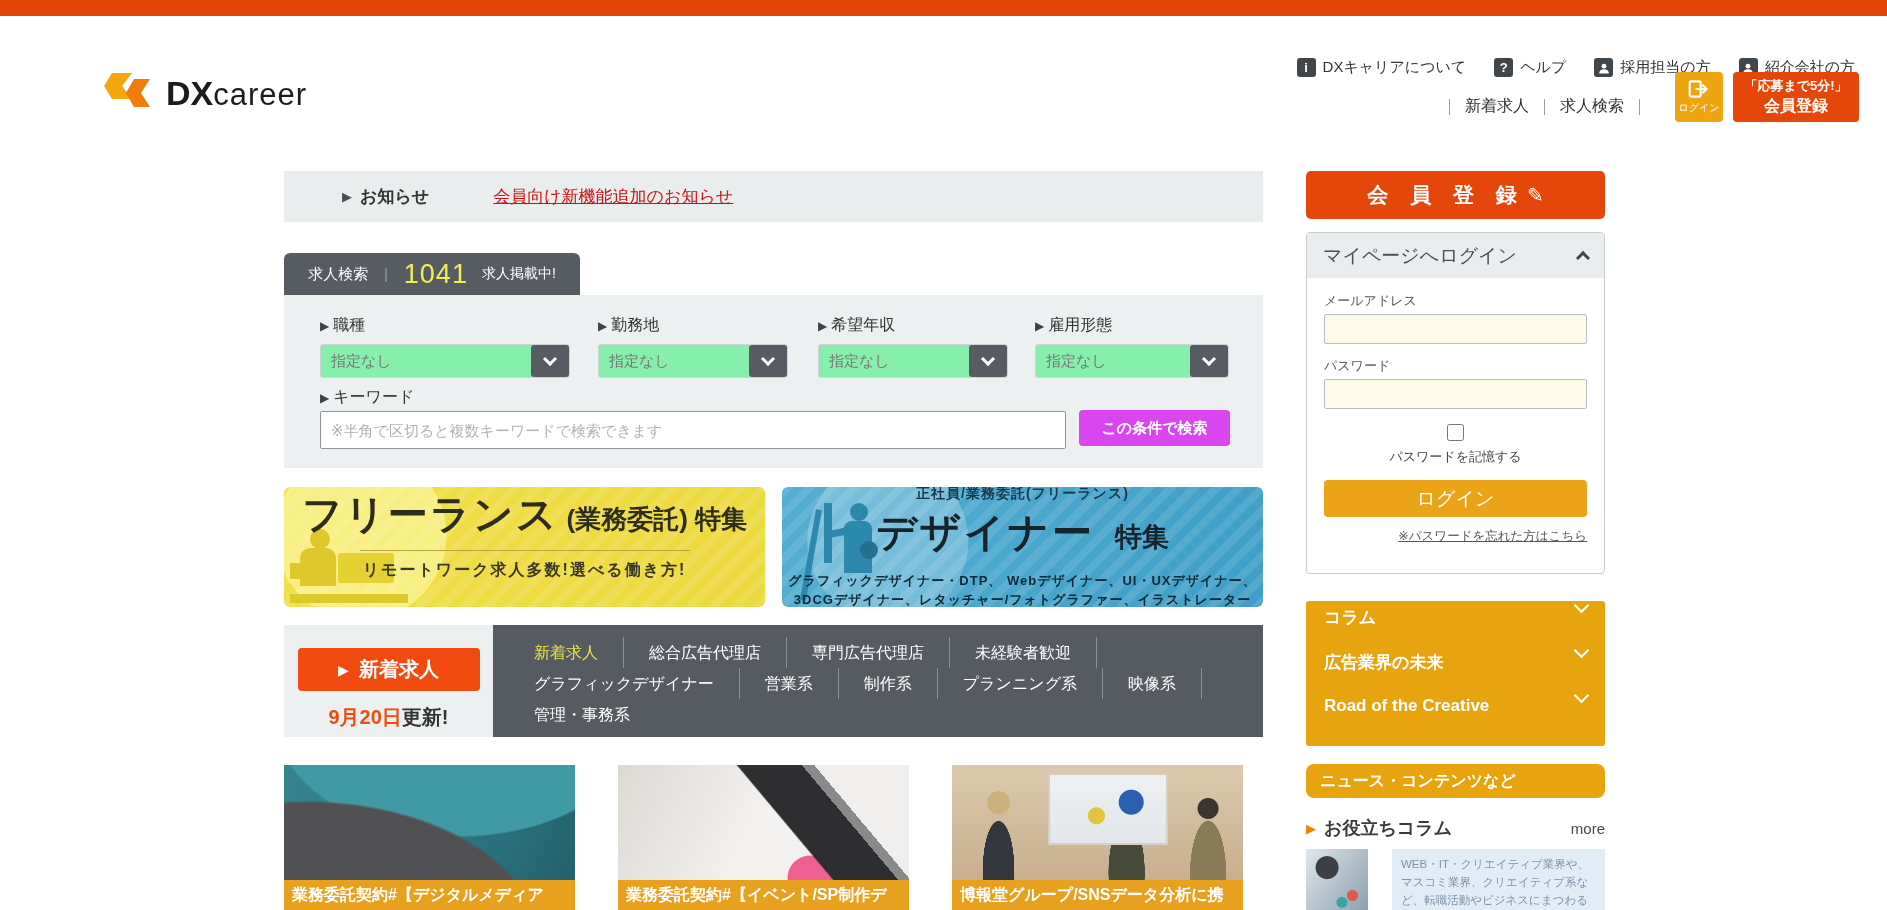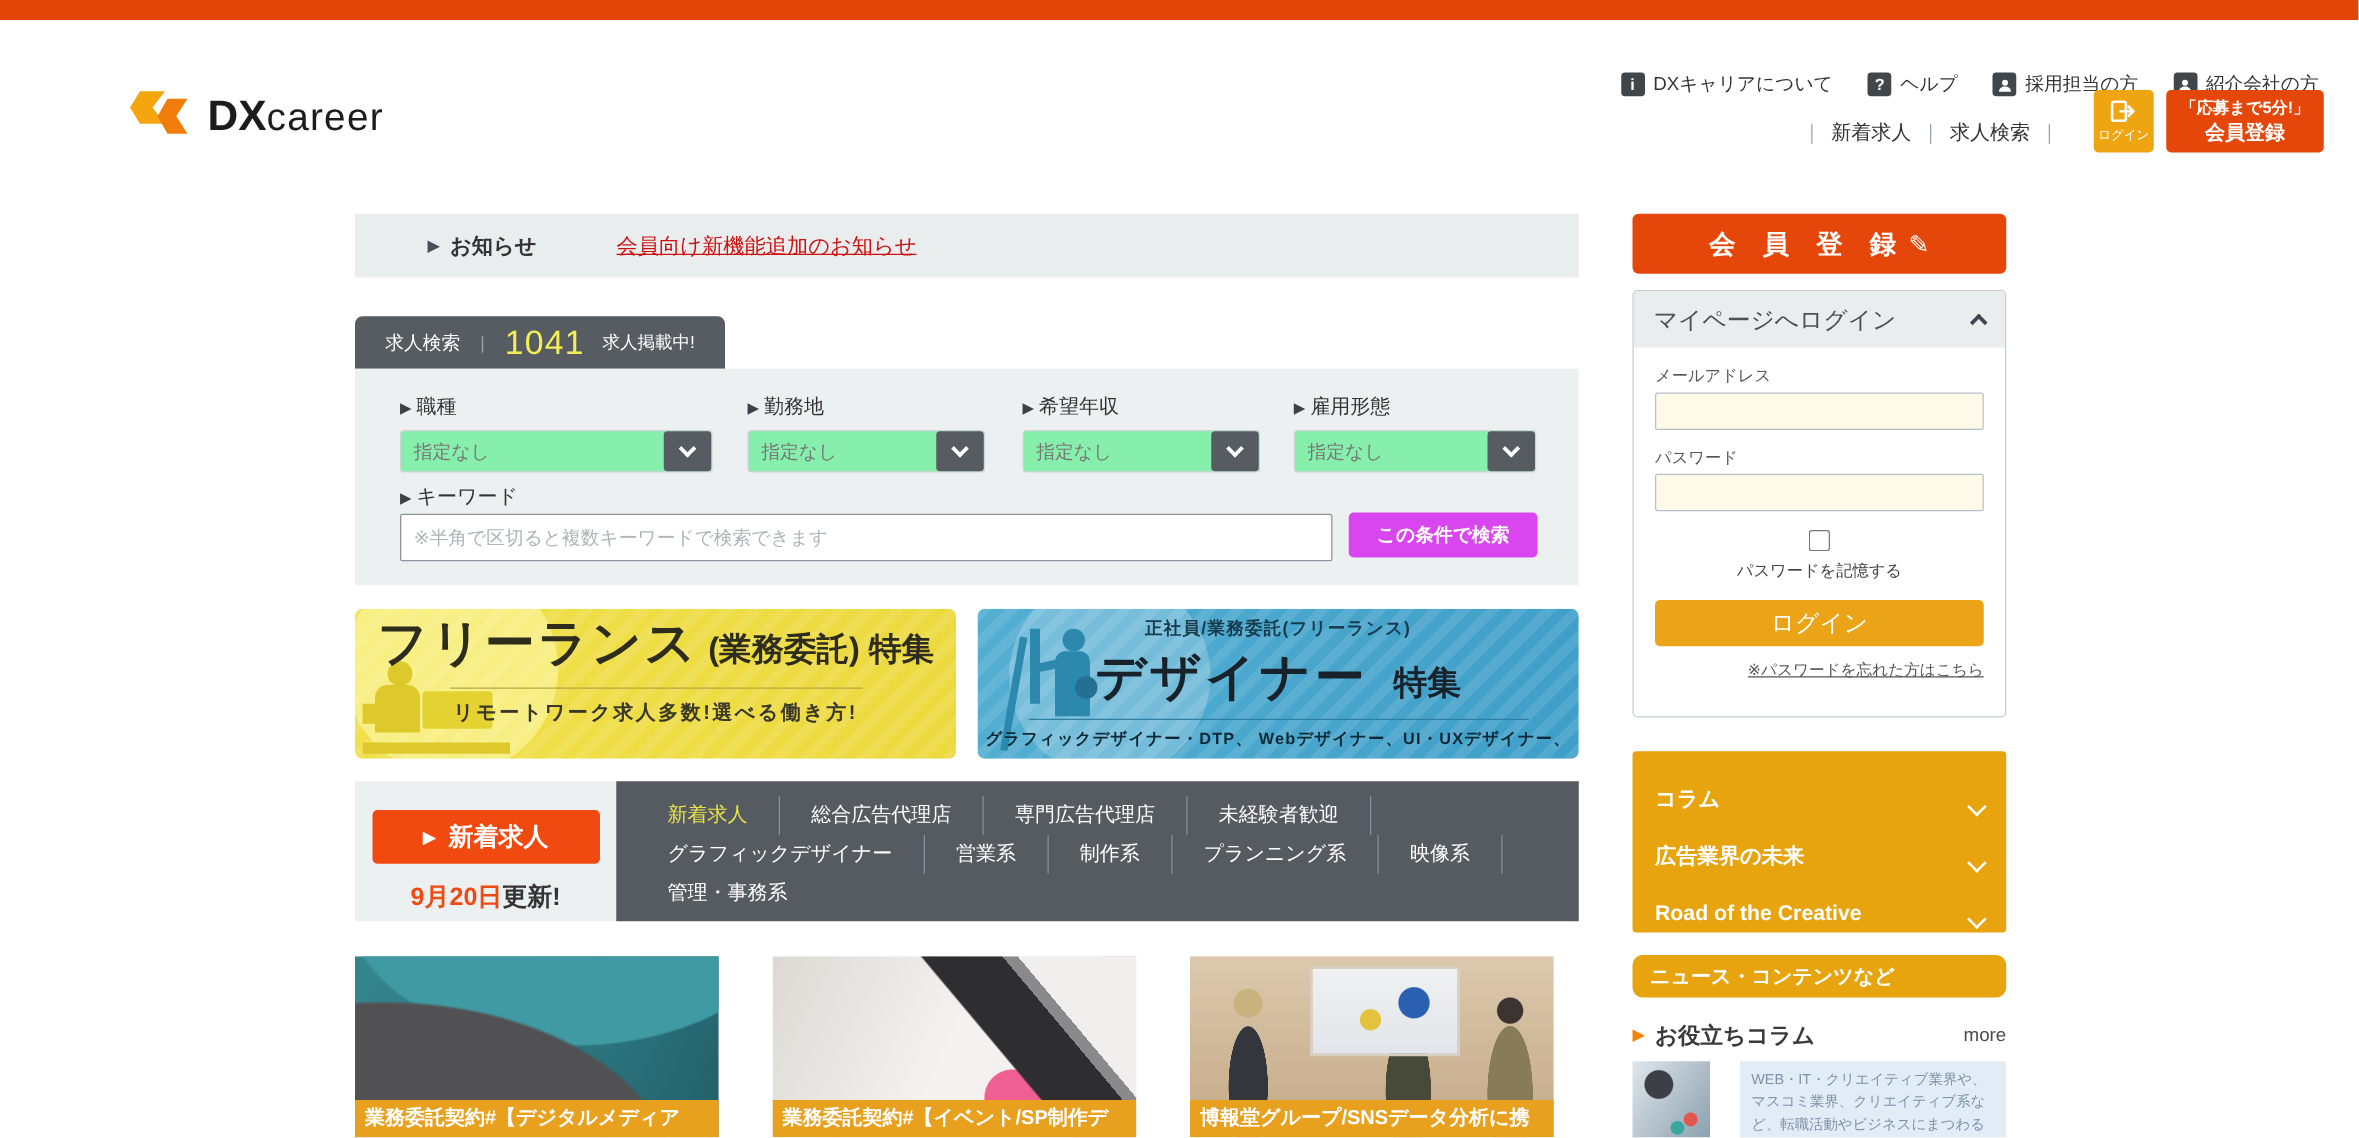--- a/index.html
+++ b/index.html
@@ -173,21 +173,21 @@
   .mp-input { width:100%; height:30px; background:#fdfbe8; border:1px solid #b9bfc4; border-radius:2px; margin-bottom:13px;
               font-family:inherit; font-size:14px; padding:0 8px; }
   .mp-remember { display:flex; align-items:center; justify-content:flex-end; gap:7px; margin:2px 0 14px;flex-direction:column; }
   .mp-remember input { width:17px; height:17px; }
   .mp-remember label { font-size:13px; color:#444; }
   .mp-login { width:100%; height:37px; background:#eba417; border:none; border-radius:4px; color:#fff; font-size:19px;
               cursor:pointer; font-family:inherit; }
   .mp-forgot { display:block; text-align:right; margin-top:11px; font-size:12.5px; color:#555; text-decoration:underline; cursor:pointer; }
 
   .col-panel { margin-top:27px; background:#e7a40f; border-radius:3px; padding:5px 0; }
-  .col-row { height:45px; display:flex; align-items:flex-end; padding:0 18px; color:#fff; font-weight:bold; font-size:17px; cursor:pointer; }
+  .col-row { height:45px; display:flex; align-items:flex-start; padding:0 18px; color:#fff; font-weight:bold; font-size:17px; cursor:pointer; }
   .chev-dn { width:11px; height:11px; border-right:2px solid #fff; border-bottom:2px solid #fff; transform:rotate(45deg);
              margin-left:auto; margin-top:-6px; }
 
   .news-bar { margin-top:18px; height:34px; background:#e7a40f; border-radius:8px; display:flex; align-items:center;
               padding:0 14px; color:#fff; font-weight:bold; font-size:16px; }
 
   .sb-section-head { margin-top:18px; display:flex; align-items:center; }
   .sb-section-head .arr { color:#f08300; font-size:13px; margin-right:8px; }
   .sb-section-head .ttl { font-size:18px; font-weight:bold; color:#3a3a3a; }
   .sb-section-head .more { margin-left:auto; font-size:15px; color:#4a4a4a; cursor:pointer; }
@@ -382,20 +382,21 @@
         </div>
         <div class="bb-content">
           <div class="bb-eyebrow">正社員/業務委託(フリーランス)</div>
           <div class="bb-title">
             <span class="big">デザイナー</span>
             <span class="small">特集</span>
           </div>
           <div class="bb-rule"></div>
           <div class="bb-sub">
             <div>グラフィックデザイナー・DTP、 Webデザイナー、UI・UXデザイナー、</div>
+            <div>3DCGデザイナー、レタッチャー/フォトグラファー、イラストレーター</div>
           </div>
         </div>
       </div>
     </div>
 
     <div class="newjobs">
       <div class="nj-left">
         <div class="nj-btn">
           <span class="arr">▶</span>
           <span>新着求人</span>

